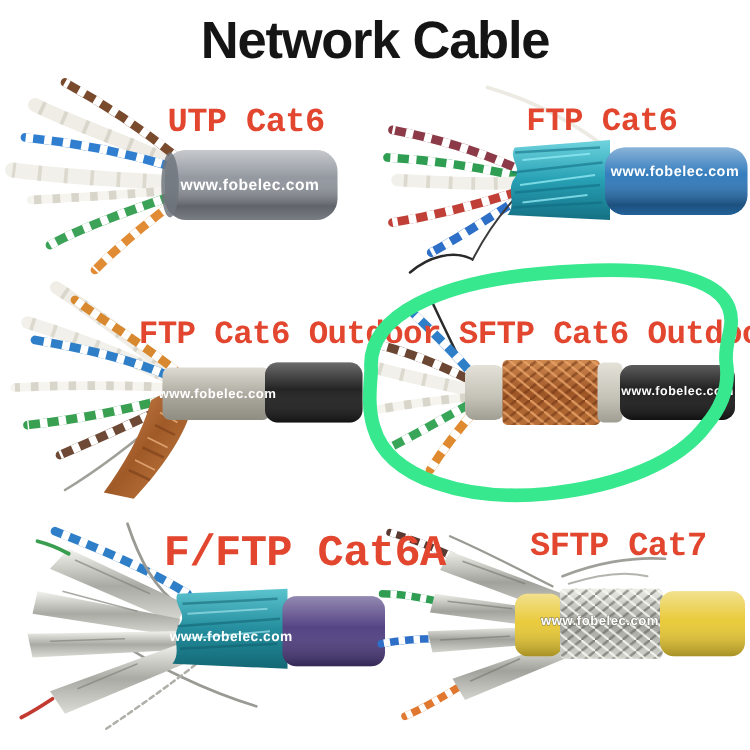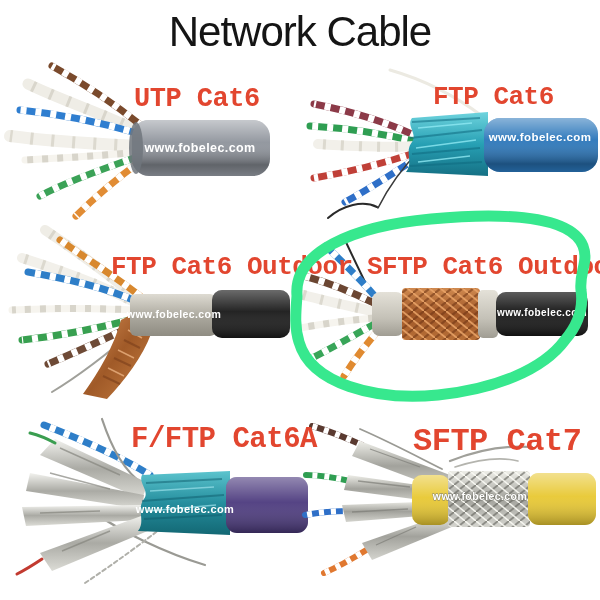--- a/index.html
+++ b/index.html
@@ -1,19 +1,19 @@
 <!DOCTYPE html>
 <html style="--bg: #ffffff; --title-color: #151515; --label-color: #e2462f; --circle-color: #37e88e;"><head>
 <meta charset="utf-8">
 <style>
   html,body{margin:0;padding:0;background:#fff;}
   .canvas{position:relative;width:600px;height:600px;background:var(--bg,#ffffff);
           font-family:"Liberation Sans",sans-serif;overflow:hidden;}
   .title{position:absolute;left:0;top:8px;width:600px;text-align:center;
-         font-size:42px;font-weight:400;letter-spacing:-1px;color:var(--title-color,#151515);z-index:2;}
+         font-size:42px;font-weight:700;letter-spacing:-1px;color:var(--title-color,#151515);z-index:2;}
   .cable-label{position:absolute;font-weight:800;color:var(--label-color,#e2462f);
                white-space:nowrap;z-index:3;letter-spacing:-0.5px;font-family:Liberation Mono, monospace;}
   svg.cable{position:absolute;z-index:1;overflow:visible;}
   svg.highlight{position:absolute;z-index:4;pointer-events:none;overflow:visible;}
   .wm{font-family:"Liberation Sans",sans-serif;font-weight:bold;fill:#ffffff;letter-spacing:.4px;}
 </style>
 </head>
 <body>
 
 <div class="canvas">
@@ -80,21 +80,21 @@
     <path d="M120,90 C102,108 88,128 78,148" stroke="#3a3a3a" stroke-width="1.6" fill="none" stroke-linecap="round"></path>
 
     <path d="M112,58 L188,52 L188,116 L106,112 C114,102 104,92 112,82 C118,74 106,66 112,58 Z" fill="url(#b_teal)"></path>
     <path d="M112,62 L180,58 M110,78 L182,70 M112,94 L180,88 M110,106 L182,102" stroke="#0f6a80" stroke-width="2" fill="none" opacity=".55"></path>
     <path d="M118,68 L172,63 M116,88 L176,80 M118,102 L170,96" stroke="#8fe8f2" stroke-width="1.6" fill="none" opacity=".8"></path>
 
     <rect x="184" y="58" width="114" height="54" rx="16" fill="#2a76ba"></rect>
     <rect x="184" y="58" width="114" height="54" rx="16" fill="url(#b_shade)"></rect>
     <text class="wm" x="240" y="81" text-anchor="middle" style="font-size:11.5px">www.fobelec.com</text>
   </svg>
-  <div class="cable-label" style="left:433px;top:82px;font-size:26px">FTP Cat6</div>
+  <div class="cable-label" style="left:421px;top:82px;font-size:26px">FTP Cat6</div>
 
   <svg class="cable" style="left:0;top:222px" width="290" height="178" viewBox="0 0 290 178">
     <defs>
       <linearGradient id="c_shade" x1="0" y1="0" x2="0" y2="1">
         <stop offset="0" stop-color="#ffffff" stop-opacity=".35"></stop>
         <stop offset=".45" stop-color="#ffffff" stop-opacity=".04"></stop>
         <stop offset="1" stop-color="#000000" stop-opacity=".3"></stop>
       </linearGradient>
       <linearGradient id="c_gray" x1="0" y1="0" x2="0" y2="1">
         <stop offset="0" stop-color="#dedbd2"></stop>
@@ -227,21 +227,21 @@
     <path d="M42,146 C33,152 25,157 17,161" stroke="#c23a30" stroke-width="3" fill="none" stroke-linecap="round"></path>
 
     <path d="M142,62 L230,58 L230,122 L138,118 C146,108 136,96 144,86 C150,78 138,70 142,62 Z" fill="url(#e_teal)"></path>
     <path d="M146,70 L222,66 M142,88 L224,82 M144,106 L222,102" stroke="#0d5c6c" stroke-width="2" fill="none" opacity=".5"></path>
     <path d="M150,78 L214,74 M148,98 L216,92" stroke="#8fd8e2" stroke-width="1.5" fill="none" opacity=".8"></path>
 
     <rect x="226" y="64" width="82" height="56" rx="11" fill="#4c3a7e"></rect>
     <rect x="226" y="64" width="82" height="56" rx="11" fill="url(#e_shade)"></rect>
     <text class="wm" x="185" y="100" text-anchor="middle" style="font-size:11px">www.fobelec.com</text>
   </svg>
-  <div class="cable-label" style="left:131px;top:423px;font-size:29px">F/FTP Cat6A</div>
+  <div class="cable-label" style="left:131px;top:423px;font-size:35px">F/FTP Cat6A</div>
 
   <svg class="cable" style="left:300px;top:413px" width="300" height="172" viewBox="0 0 300 172">
     <defs>
       <linearGradient id="f_shade" x1="0" y1="0" x2="0" y2="1">
         <stop offset="0" stop-color="#ffffff" stop-opacity=".45"></stop>
         <stop offset=".45" stop-color="#ffffff" stop-opacity=".05"></stop>
         <stop offset="1" stop-color="#000000" stop-opacity=".28"></stop>
       </linearGradient>
       <linearGradient id="f_silver" x1="0" y1="0" x2="0" y2="1">
         <stop offset="0" stop-color="#eeeee8"></stop>
@@ -275,15 +275,15 @@
     <rect x="112" y="62" width="38" height="50" rx="10" fill="#e8c832"></rect>
     <rect x="112" y="62" width="38" height="50" rx="10" fill="url(#f_shade)"></rect>
 
     <rect x="148" y="58" width="82" height="56" rx="4" fill="url(#f_silver)"></rect>
     <rect x="148" y="58" width="82" height="56" rx="4" fill="url(#f_braid)"></rect>
 
     <rect x="228" y="60" width="68" height="52" rx="11" fill="#e8c832"></rect>
     <rect x="228" y="60" width="68" height="52" rx="11" fill="url(#f_shade)"></rect>
     <text class="wm" x="180" y="87" text-anchor="middle" style="font-size:10.5px;paint-order:stroke;stroke:#7a7a70;stroke-width:.8px">www.fobelec.com</text>
   </svg>
-  <div class="cable-label" style="left:413px;top:423px;font-size:32px">SFTP Cat7</div>
+  <div class="cable-label" style="left:424px;top:423px;font-size:27px">SFTP Cat7</div>
 
 </div>
 
 </body></html>

